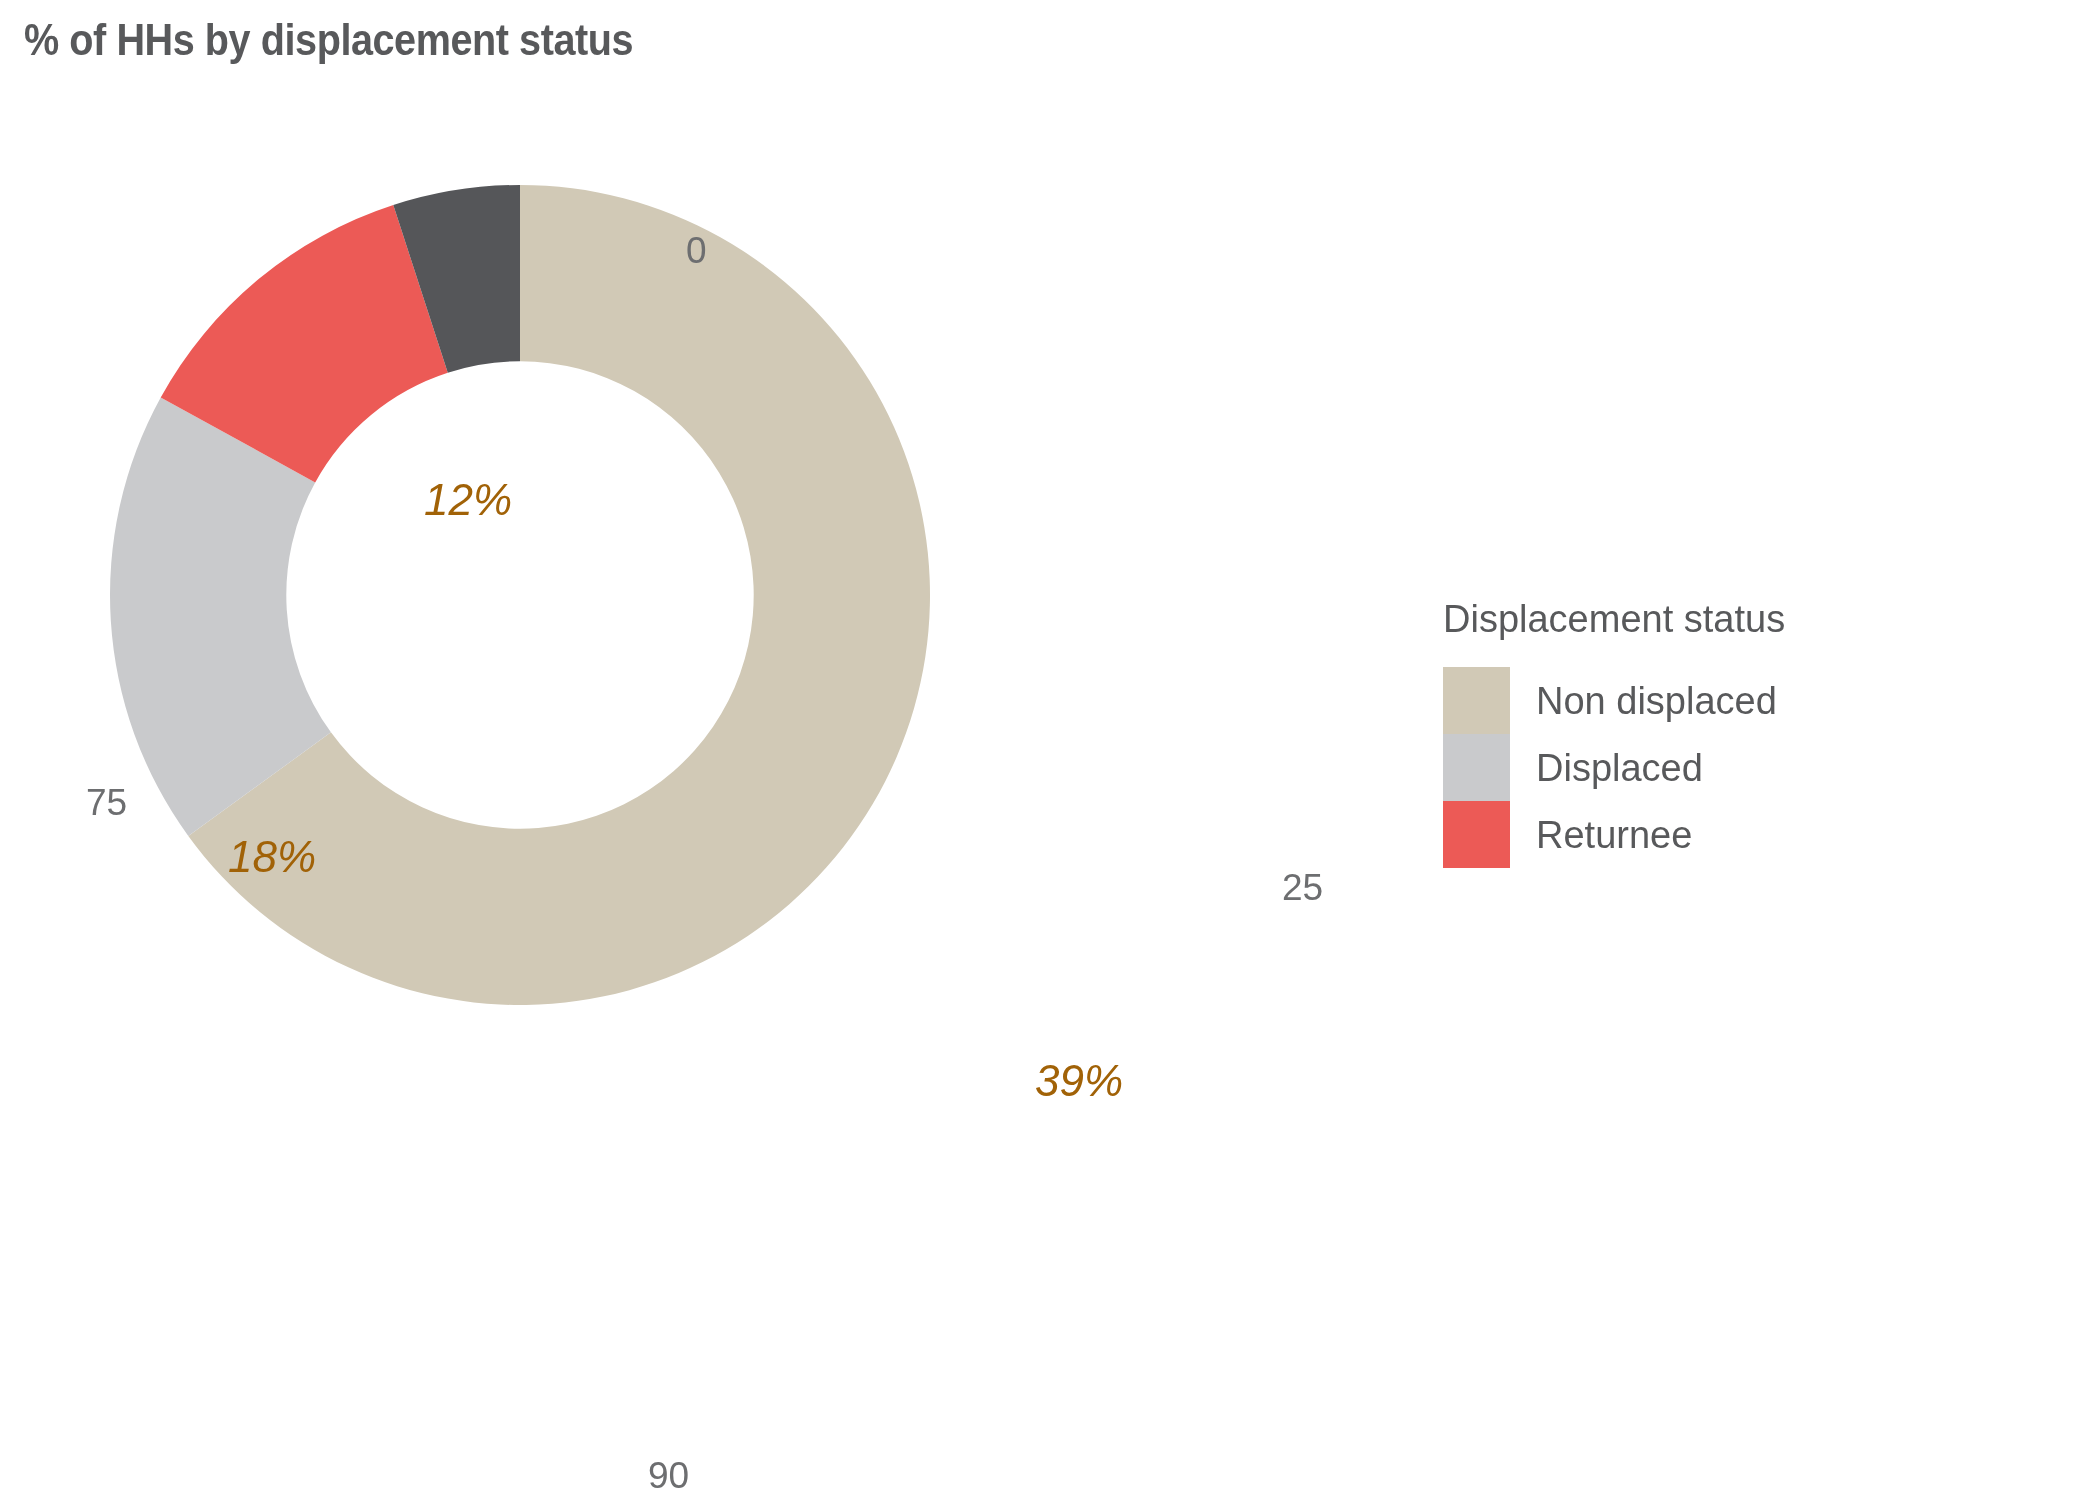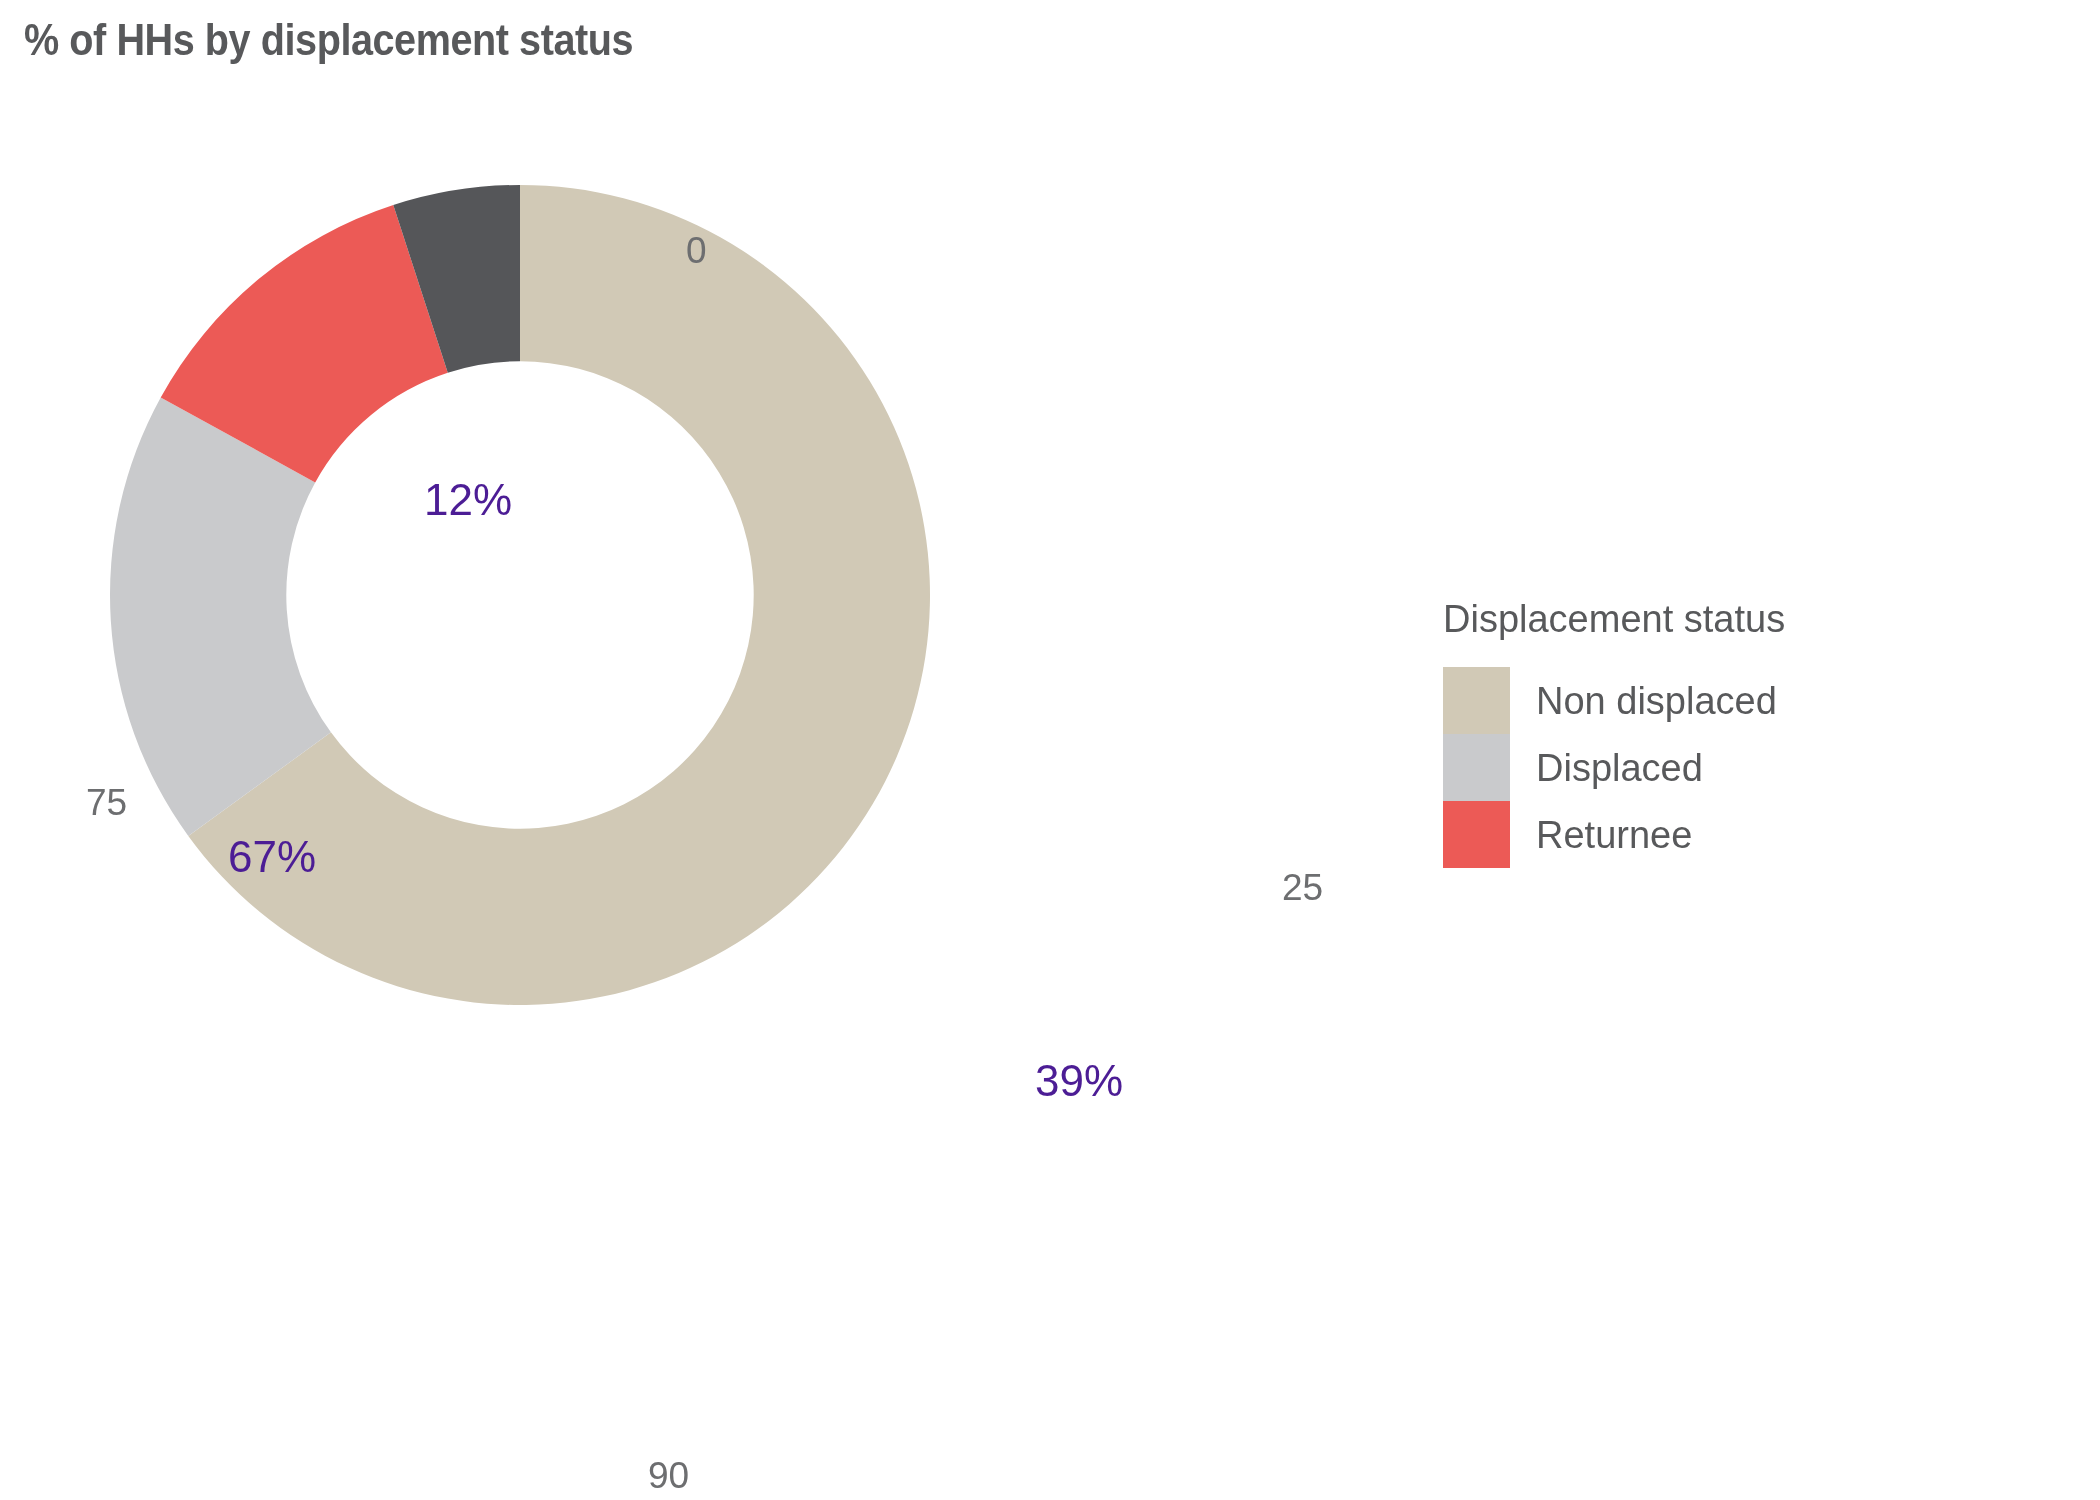--- a/index.html
+++ b/index.html
@@ -65,22 +65,23 @@
   #tick-0   { left: 686px;  top: 140px; }
   #tick-25  { left: 1282px; top: 777px; }
   #tick-50  { left: 648px;  top: 1365px; }
   #tick-75  { left: 86px;   top: 692px; }
 
   
   .slice-label {
     position: absolute;
     font-family: "Liberation Sans", sans-serif;
     font-size: 44px;
-    color: #4c1d95;
+    color: #a16207;
     white-space: nowrap;
+    font-style: italic;
   }
   #label-non-displaced { left: 1035px; top: 966px; }
   #label-displaced     { left: 228px;  top: 742px; }
   #label-returnee      { left: 424px;  top: 385px; }
 
   
   #legend {
     position: absolute;
     left: 1443px;
     top: 598px;
@@ -129,21 +130,21 @@
           <path d="M 393.3030323062715 115.06682831898706 A 410 410 0 0 1 519.9999999999999 95 L 520 271.3 A 233.7 233.7 0 0 0 447.78272841457476 282.7380921418226 Z" fill="#555659"></path>
         </g>
     </svg>
 
     <div class="axis-tick" id="tick-0">0</div>
     <div class="axis-tick" id="tick-25">25</div>
     <div class="axis-tick" id="tick-50">90</div>
     <div class="axis-tick" id="tick-75">75</div>
 
     <div class="slice-label" id="label-non-displaced">39%</div>
-    <div class="slice-label" id="label-displaced">67%</div>
+    <div class="slice-label" id="label-displaced">18%</div>
     <div class="slice-label" id="label-returnee">12%</div>
   </div>
 
   <div id="legend">
     <div id="legend-title">Displacement status</div>
     <div id="legend-rows">
         <div class="legend-row">
           <div class="legend-swatch" style="background: rgb(209, 201, 182);"></div>
           <div class="legend-text">Non displaced</div>
         </div>

